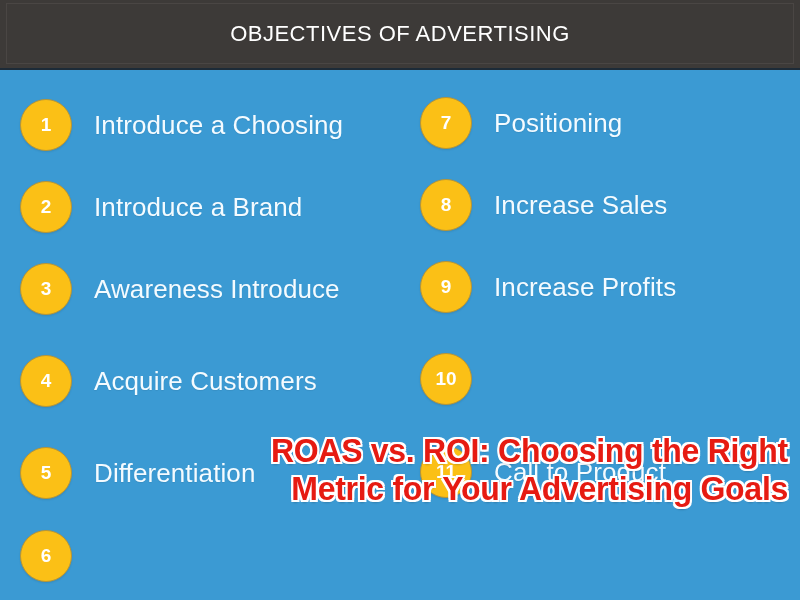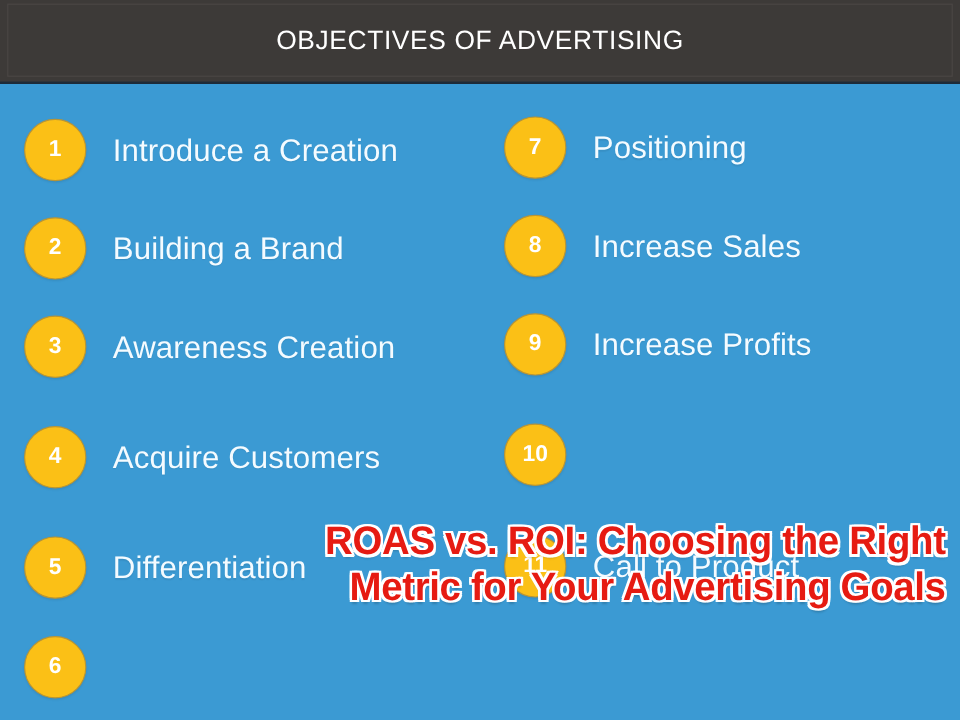--- a/index.html
+++ b/index.html
@@ -143,29 +143,29 @@
 <div id="slide">
 
   <div id="header-bar">
     <div id="header-inset"></div>
     <div id="header-title">OBJECTIVES OF ADVERTISING</div>
   </div>
 
   <div class="column" id="column-left">
       <div class="objective-row" style="top: 28px;">
         <div class="badge">1</div>
-        <div class="objective-label">Introduce a Creation</div>
+        <div class="objective-label">Introduce a Choosing</div>
       </div>
       <div class="objective-row" style="top: 110px;">
         <div class="badge">2</div>
-        <div class="objective-label">Building a Brand</div>
+        <div class="objective-label">Introduce a Brand</div>
       </div>
       <div class="objective-row" style="top: 192px;">
         <div class="badge">3</div>
-        <div class="objective-label">Awareness Creation</div>
+        <div class="objective-label">Awareness Introduce</div>
       </div>
       <div class="objective-row" style="top: 284px;">
         <div class="badge">4</div>
         <div class="objective-label">Acquire Customers</div>
       </div>
       <div class="objective-row" style="top: 376px;">
         <div class="badge">5</div>
         <div class="objective-label">Differentiation</div>
       </div>
       <div class="objective-row" style="top: 459px;">

